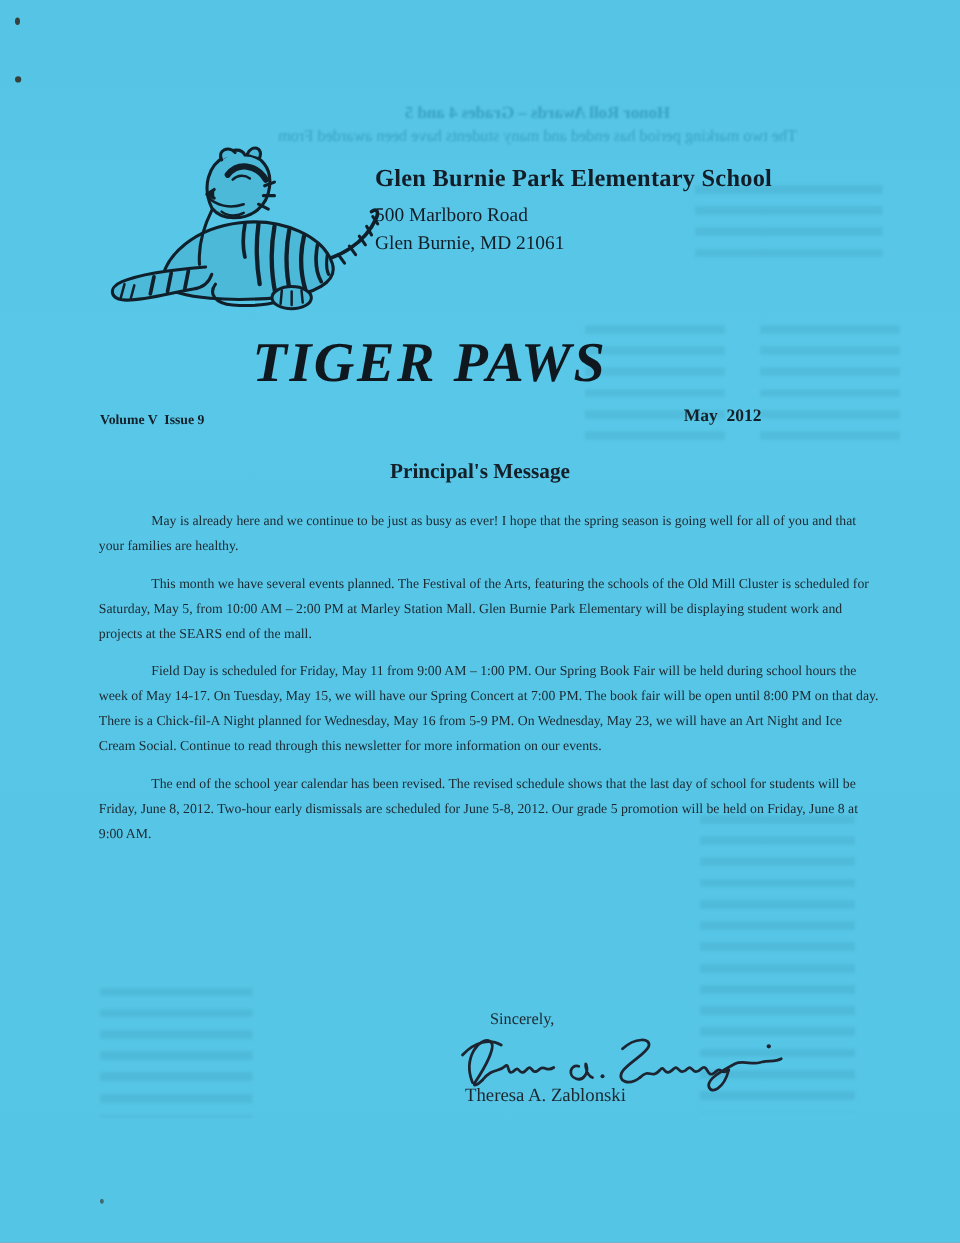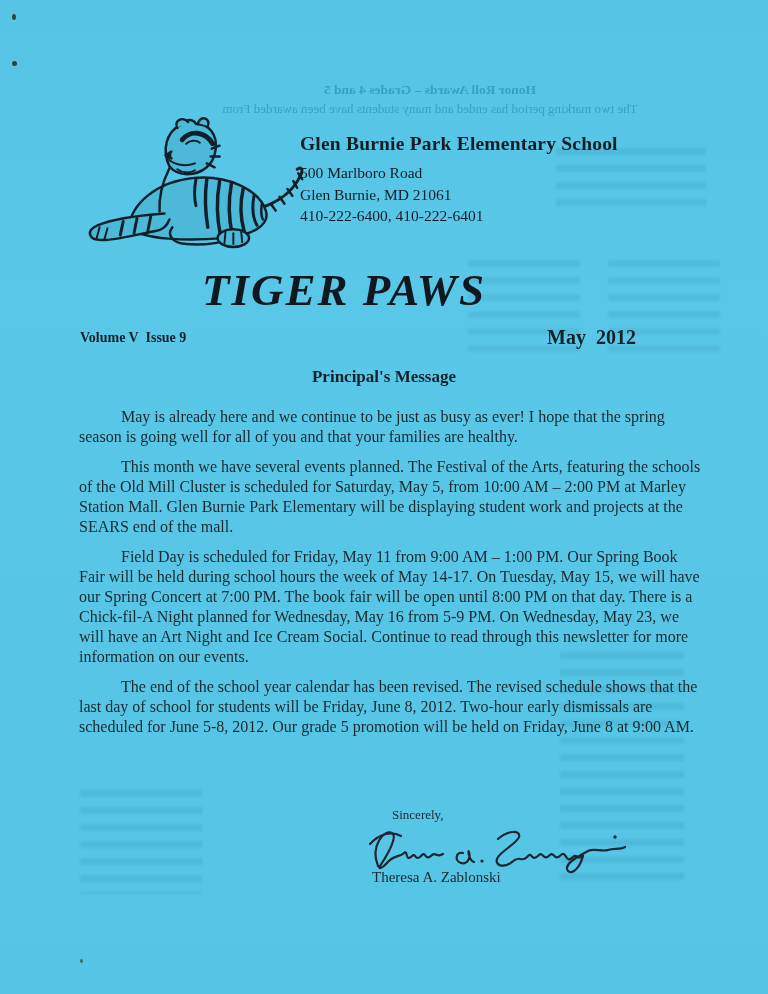--- a/index.html
+++ b/index.html
@@ -34,29 +34,29 @@
   .school-header{position:absolute;left:300px;top:133px;width:412px;color:#131d27;}
   .school-header .name{font-size:19.5px;font-weight:bold;margin:0 0 7px 0;letter-spacing:.2px;}
   .school-header .line{font-size:15.5px;font-weight:normal;margin:0;line-height:21.5px;}
 
   
   .masthead-title{
     position:absolute;left:0;top:264px;width:688px;text-align:center;
     font-size:45px;font-weight:bold;font-style:italic;letter-spacing:2px;
     color:#10181f;
   }
-  .volume-issue{position:absolute;left:80px;top:330px;font-size:14px;font-weight:bold;color:#14202a;}
-  .issue-date{position:absolute;left:547px;top:326px;font-size:20px;font-weight:bold;color:#14202a;}
+  .volume-issue{position:absolute;left:80px;top:330px;font-size:11px;font-weight:bold;color:#14202a;}
+  .issue-date{position:absolute;left:547px;top:326px;font-size:14px;font-weight:bold;color:#14202a;}
 
   
   .article-heading{
     position:absolute;left:0;top:367px;width:768px;text-align:center;
     font-size:17px;font-weight:bold;color:#14202a;
   }
-  .body-copy{position:absolute;left:79px;top:407px;width:624px;font-size:16px;line-height:20px;text-align:left;}
+  .body-copy{position:absolute;left:79px;top:407px;width:624px;font-size:11px;line-height:20px;text-align:left;}
   .body-copy p{margin:0 0 10px 0;text-indent:42px;}
 
   
   .valediction{position:absolute;left:372px;top:807px;font-size:13px;margin-left:20px;}
   .signature{position:absolute;left:366px;top:824px;width:276px;height:54px;}
   .typed-name{position:absolute;left:372px;top:869px;font-size:15px;}
 
   
   .tiger{position:absolute;left:76px;top:116px;width:236px;height:140px;}
 </style>
@@ -129,21 +129,20 @@
       <path d="M138,32 l8,-3"></path>
         <path d="M137,40 l9,0"></path>
         <path d="M133,47 l8,4"></path>
     </g>
   </svg>
 
   <div class="school-header">
     <p class="name">Glen Burnie Park Elementary School</p>
     <p class="line">500 Marlboro Road</p>
     <p class="line">Glen Burnie, MD 21061</p>
-    <p class="line">410-222-6400, 410-222-6401</p>
   </div>
 
   <div class="masthead-title">TIGER PAWS</div>
   <div class="volume-issue keep-spaces">Volume V  Issue 9</div>
   <div class="issue-date keep-spaces">May  2012</div>
 
   <div class="article-heading">Principal's Message</div>
   <div class="body-copy">
     <p>May is already here and we continue to be just as busy as ever! I hope that the spring season is going well for all of you and that your families are healthy.</p>
     <p>This month we have several events planned. The Festival of the Arts, featuring the schools of the Old Mill Cluster is scheduled for Saturday, May 5, from 10:00 AM – 2:00 PM at Marley Station Mall. Glen Burnie Park Elementary will be displaying student work and projects at the SEARS end of the mall.</p>

